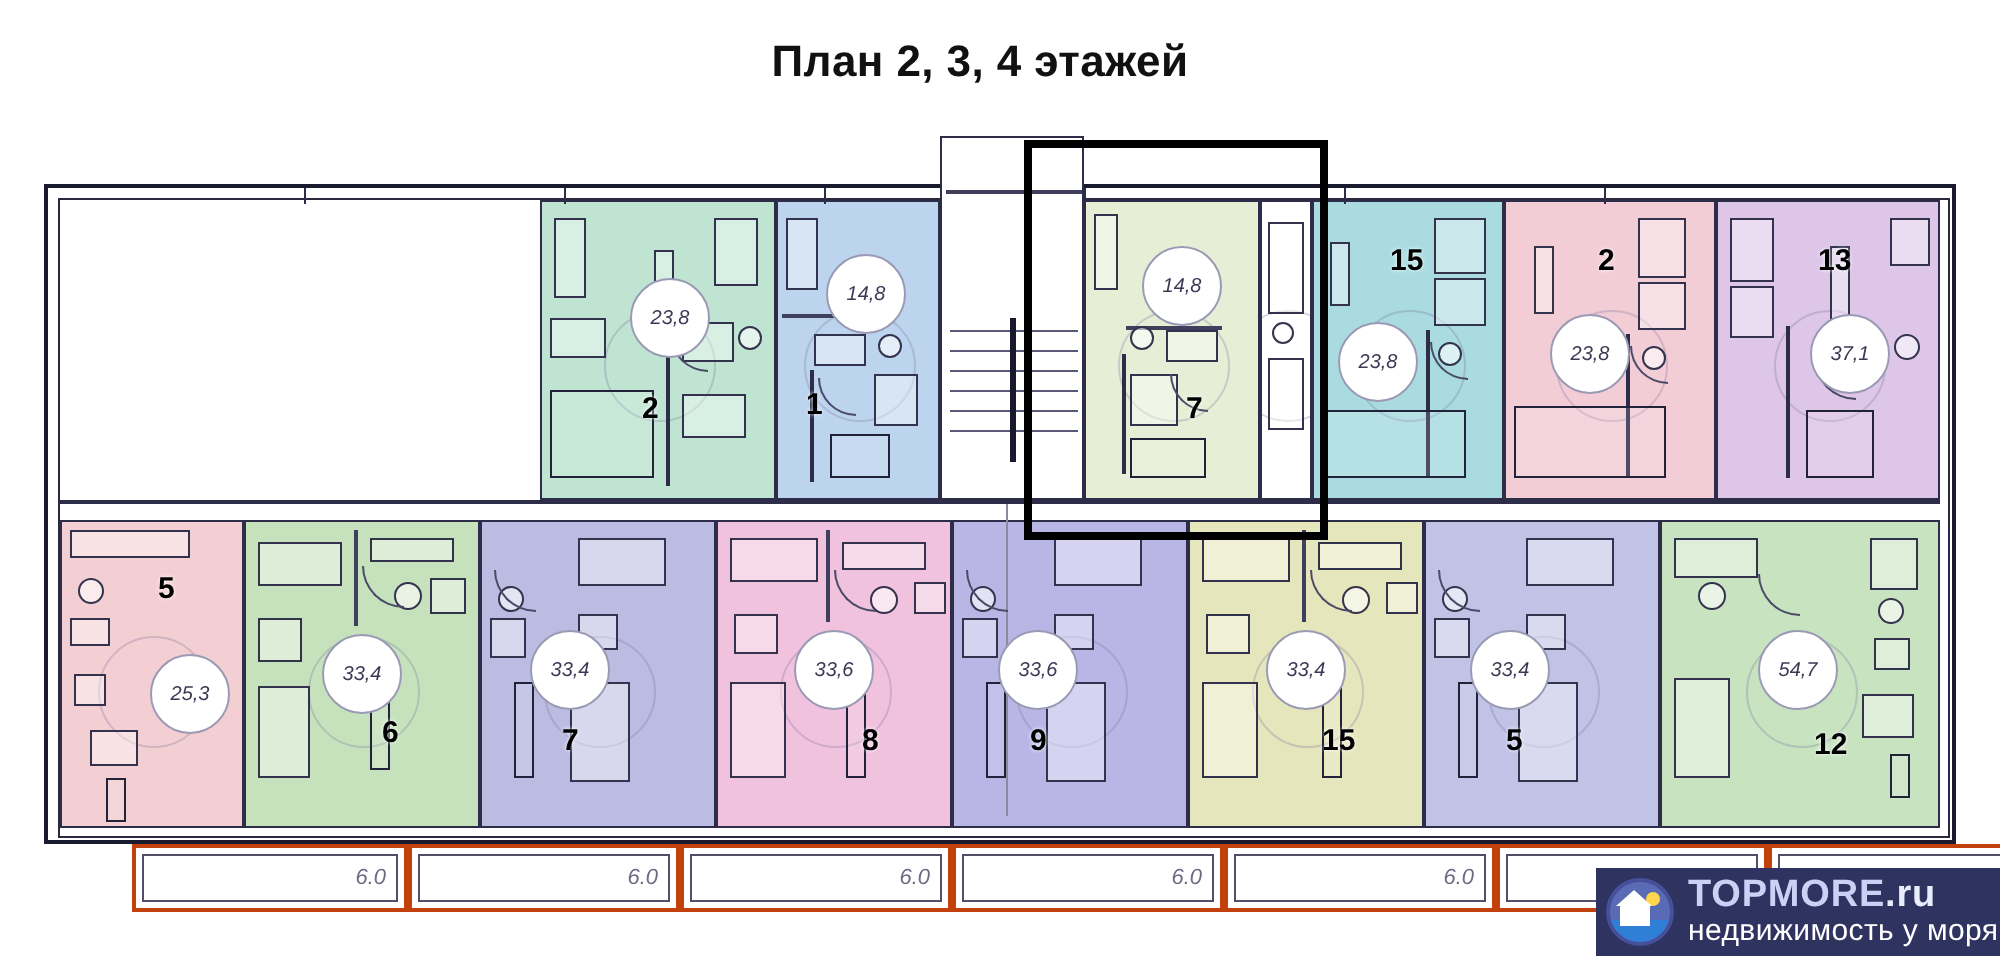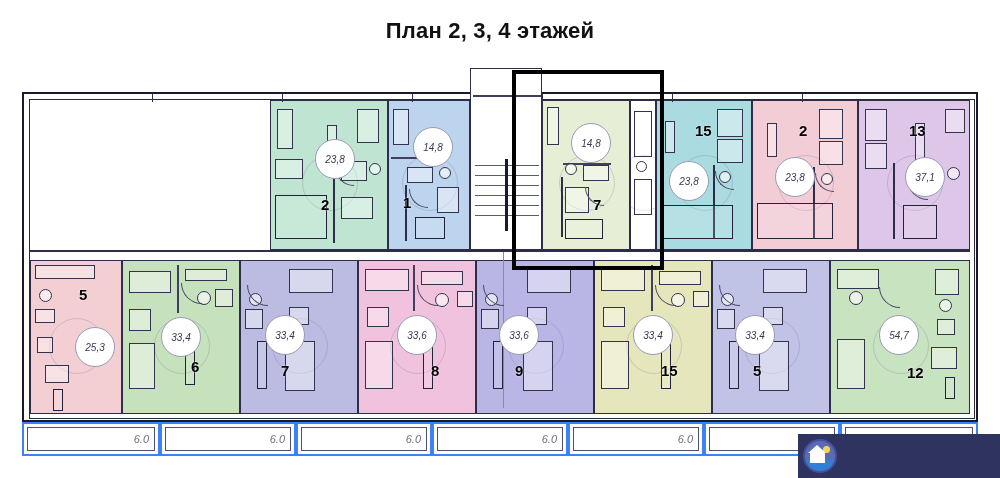--- a/index.html
+++ b/index.html
@@ -182,22 +182,23 @@
     left: 22px;
     top: 422px;
     width: 956px;
     height: 34px;
   }
   .balcony {
     position: absolute;
     top: 0;
     height: 34px;
     box-sizing: border-box;
-    border: 2px solid #3b82f6;
-    background: #ffffff;
+    border: 2px solid #c2410c;
+    background: #ffffff;
+    margin-left: 44px;
   }
   .balcony-label {
     position: absolute;
     right: 9px;
     top: 9px;
     font-size: 11px;
     font-style: italic;
     color: #6c6c82;
   }
   .balcony-inner {
@@ -549,15 +550,19 @@
     </div>
   </div>
 
   <div class="watermark">
     <div class="wm-logo">
       <div class="wm-sun"></div>
       <div class="wm-sea"></div>
       <div class="wm-roof"></div>
       <div class="wm-house"></div>
     </div>
+    <div class="wm-text">
+      <div class="wm-brand"><span>TOPMORE</span><span class="ru">.ru</span></div>
+      <div class="wm-sub">недвижимость у моря</div>
+    </div>
   </div>
 
 </div>
 
 </body></html>

